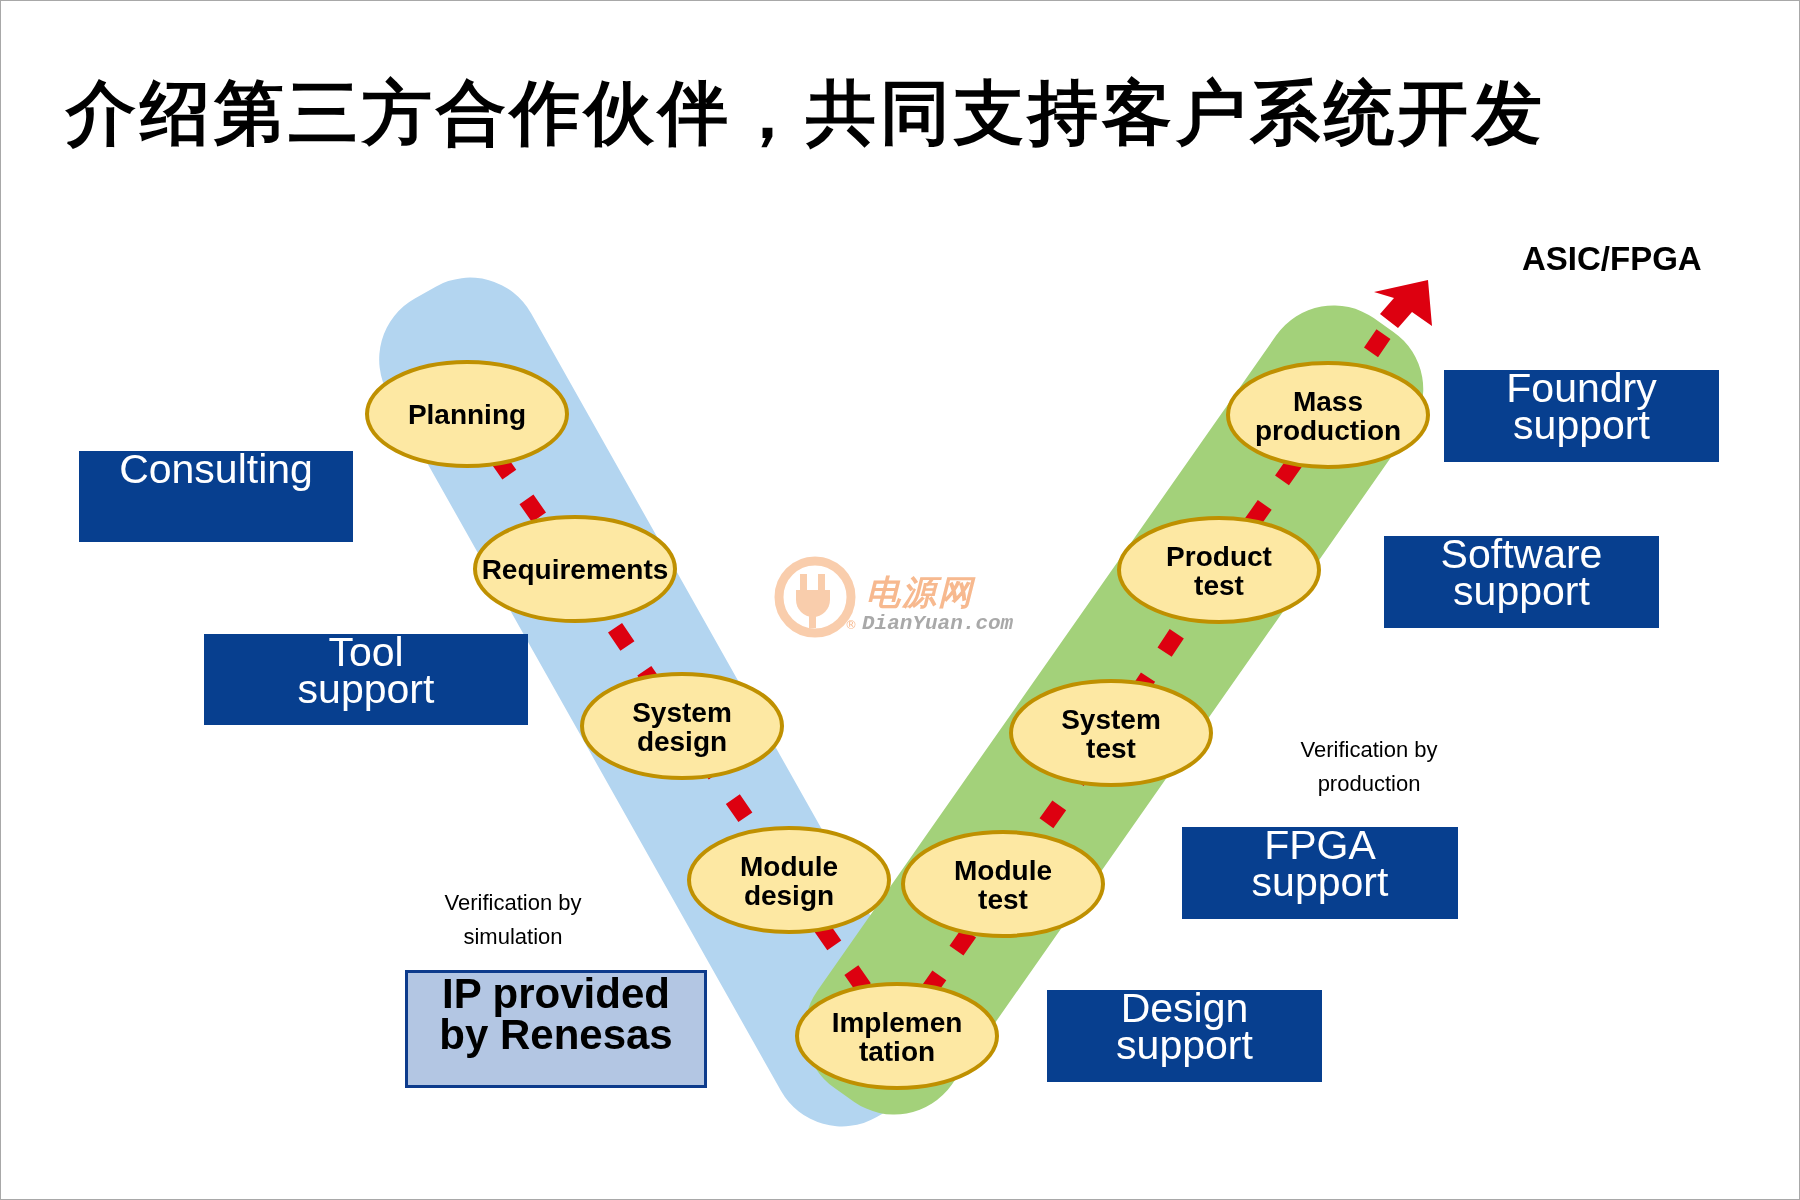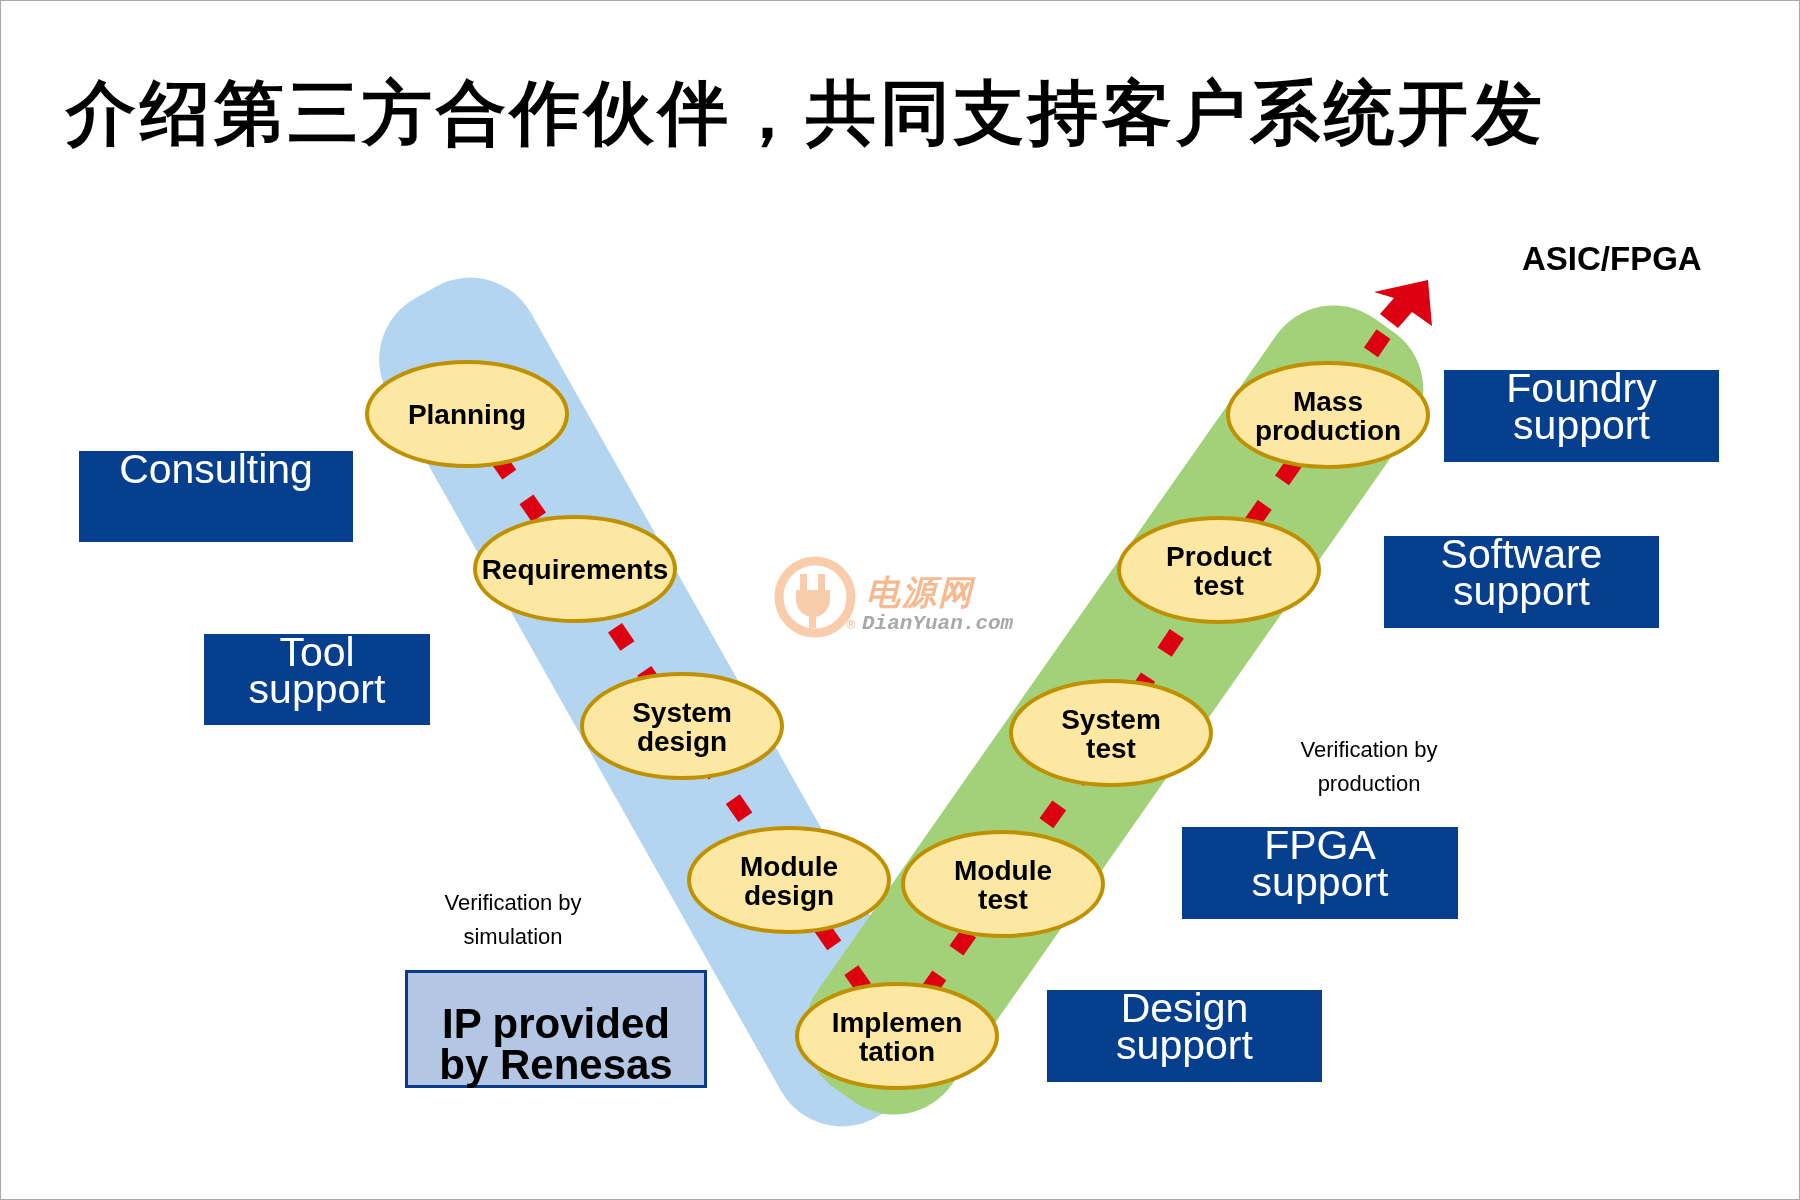--- a/index.html
+++ b/index.html
@@ -2,21 +2,21 @@
 <html><head>
 <meta charset="utf-8">
 <style>
   html, body { margin: 0; padding: 0; background: #ffffff; }
   body { width: 1800px; height: 1200px; overflow: hidden; position: relative; font-family: "Liberation Sans", "DejaVu Sans", sans-serif; }
   .slide { position: absolute; left: 0; top: 0; width: 1798px; height: 1198px; border: 1px solid #a8a8a8; background: #ffffff; }
   .title { position: absolute; left: 66px; top: 78px; font-family: "DejaVu Sans", sans-serif; font-weight: bold; font-size: 70px; letter-spacing: 4px; color: #000; white-space: nowrap; line-height: 1; }
   svg.diagram { position: absolute; left: 0; top: 0; }
   .box { position: absolute; background: #073f8f; color: #ffffff; display: flex; align-items: flex-start; justify-content: center; text-align: center; font-family: "Liberation Sans", sans-serif; font-size: 41px; line-height: 37px; }
   .box span { display: block; }
-  .ipbox { position: absolute; left: 405px; top: 970px; width: 296px; height: 112px; background: #b3c6e3; border: 3px solid #0d3b8c; display: flex; flex-direction: column; align-items: center; justify-content: flex-end; font-family: "Liberation Sans", sans-serif; font-weight: bold; font-size: 42px; line-height: 41px; color: #000; }
+  .ipbox { position: absolute; left: 405px; top: 970px; width: 296px; height: 112px; background: #b3c6e3; border: 3px solid #0d3b8c; display: flex; flex-direction: column; align-items: center; justify-content: flex-start; font-family: "Liberation Sans", sans-serif; font-weight: bold; font-size: 42px; line-height: 41px; color: #000; }
   .note { position: absolute; font-family: "Liberation Sans", sans-serif; font-size: 22px; line-height: 34px; color: #000; text-align: center; }
   .note span { display: block; }
   .asic { position: absolute; left: 1522px; top: 240px; font-family: "Liberation Sans", sans-serif; font-weight: bold; font-size: 33px; color: #000; }
   .wm-cn { position: absolute; left: 866px; top: 570px; font-family: "DejaVu Sans", sans-serif; font-weight: bold; font-style: italic; font-size: 34px; color: #f7b98f; letter-spacing: 2px; }
   .wm-en { position: absolute; left: 862px; top: 612px; font-family: Liberation Mono, monospace; font-weight: bold; font-style: italic; font-size: 21px; color: #a9a9a9; }
   .wm-reg { position: absolute; left: 845px; top: 618px; font-size: 12px; color: #f7b98f; font-family: "DejaVu Sans", sans-serif; }
   .stage-label { font-family: "Liberation Sans", sans-serif; font-weight: bold; font-size: 28px; fill: #000; }
 </style>
 </head>
 <body>
@@ -95,21 +95,21 @@
 
 <div class="wm-cn">电源网</div>
 <div class="wm-reg">®</div>
 <div class="wm-en">DianYuan.com</div>
 
 <div class="box" style="left:79px;top:451px;width:274px;height:91px;">
   <div>
       <span>Consulting</span>
     </div>
 </div>
-<div class="box" style="left:204px;top:634px;width:226px;height:91px;">
+<div class="box" style="left:204px;top:634px;width:324px;height:91px;">
   <div>
       <span>Tool</span>
       <span>support</span>
     </div>
 </div>
 <div class="box" style="left:1444px;top:370px;width:275px;height:92px;">
   <div>
       <span>Foundry</span>
       <span>support</span>
     </div>

